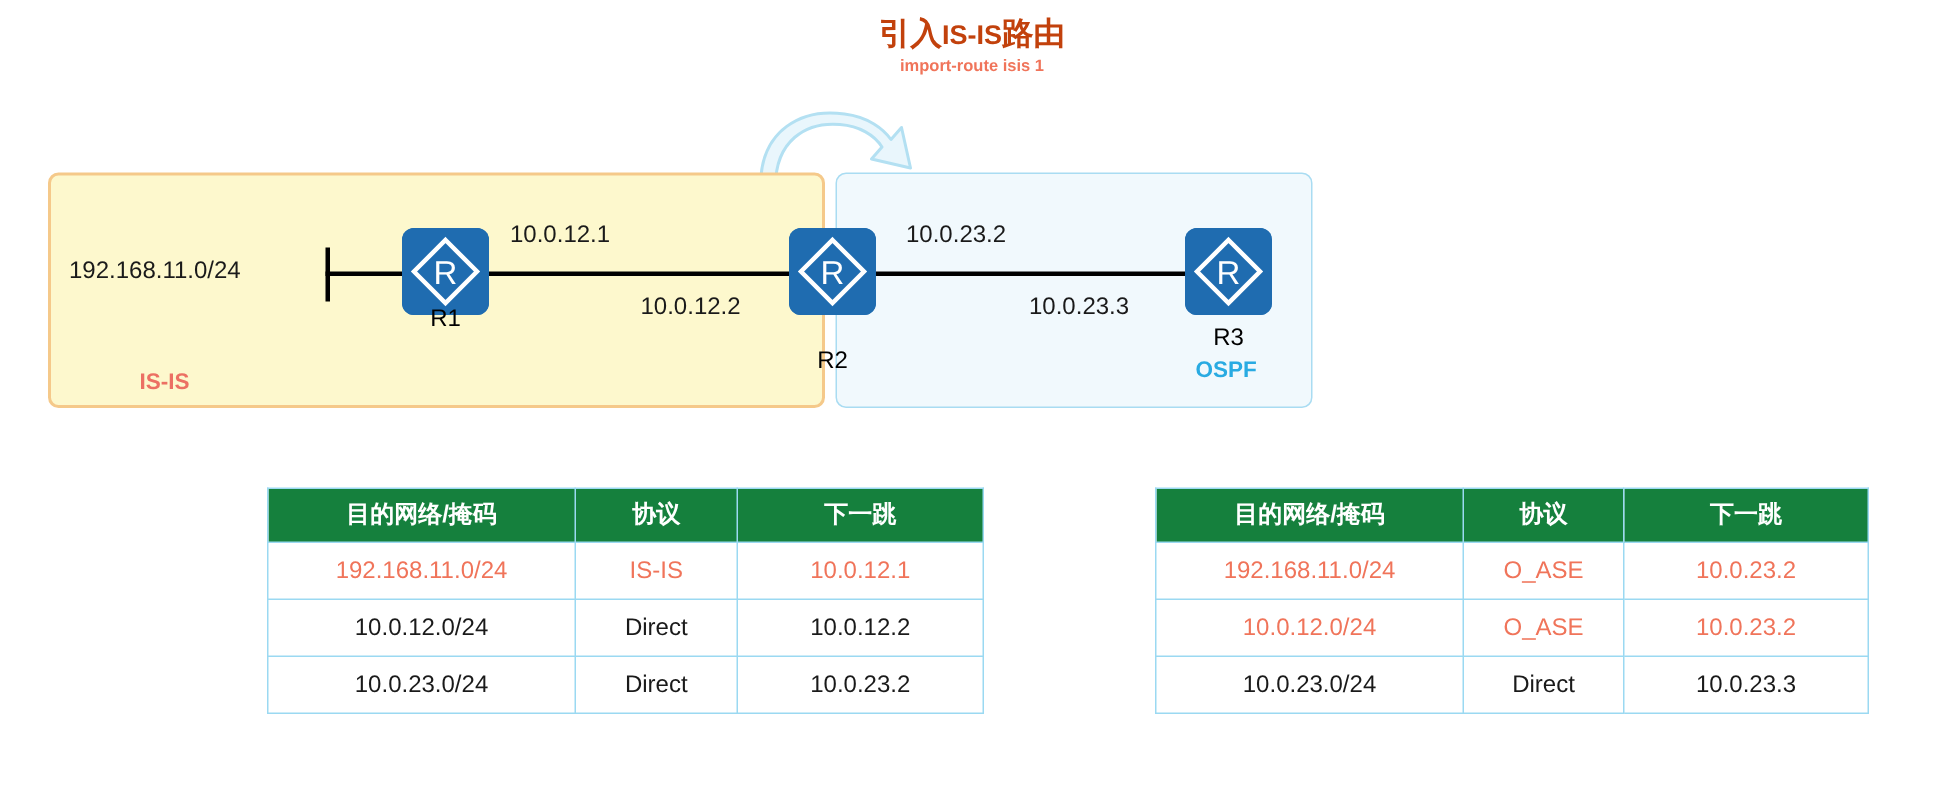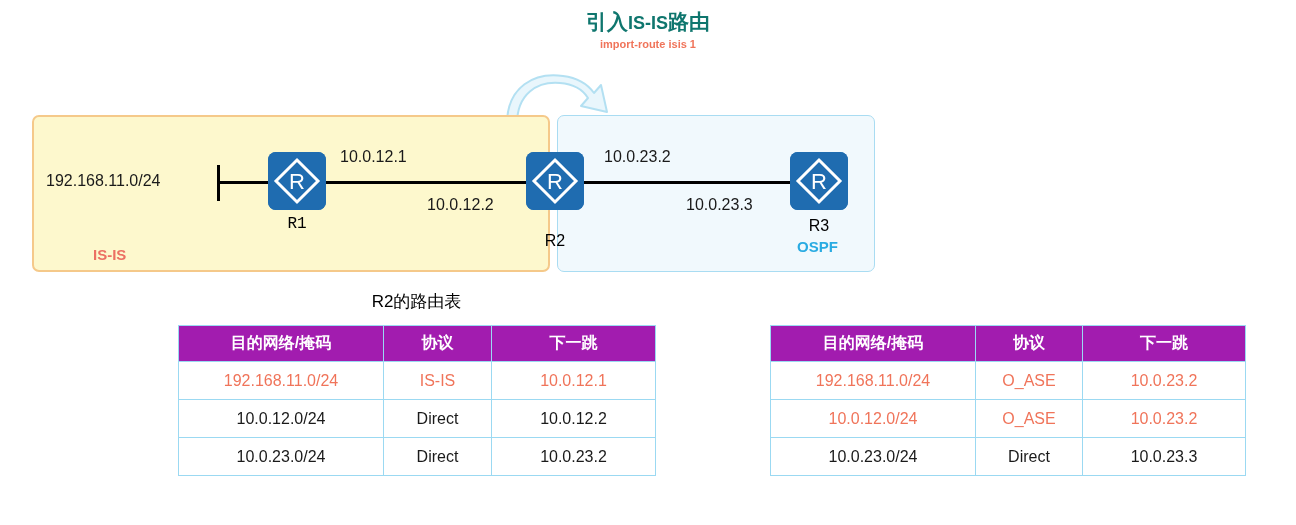--- a/index.html
+++ b/index.html
@@ -22,21 +22,21 @@
   }
 
   
   .callout-title {
     position: absolute;
     left: 0; top: 8px;
     width: 1296px;
     text-align: center;
     font-size: 21px;
     font-weight: bold;
-    color: #0f766e;
+    color: #c2410c;
     letter-spacing: 0px;
     white-space: nowrap;
   }
   .callout-title .lat { font-size: 18px; }
   .callout-cmd {
     position: absolute;
     left: 0; top: 38px;
     width: 1296px;
     text-align: center;
     font-size: 11px;
@@ -122,21 +122,21 @@
     color: #000000;
     white-space: nowrap;
     text-align: center;
   }
   table.rt {
     position: absolute;
     border-collapse: collapse;
     table-layout: fixed;
   }
   table.rt th {
-    background: #a21caf;
+    background: #15803d;
     color: #ffffff;
     font-size: 16px;
     font-weight: bold;
     height: 35px;
     border: 1px solid #9bd9f2;
     text-align: center;
     padding: 0;
   }
   table.rt td {
     background: #ffffff;
@@ -180,21 +180,21 @@
 
   <div class="link link-h" style="left:584px; top:181px; width:208px;"></div>
 
   <div class="router" style="left:268px; top:152px;">
     <svg width="58" height="58" viewBox="0 0 58 58">
       <rect x="0" y="0" width="58" height="58" rx="8" fill="#1f6cb0"></rect>
       <polygon points="29,8 50,29 29,50 8,29" fill="none" stroke="#ffffff" stroke-width="3"></polygon>
       <text x="29" y="37" font-family="Liberation Sans, sans-serif" font-size="22" fill="#ffffff" text-anchor="middle">R</text>
     </svg>
   </div>
-  <div class="router-name" style="left:268px; top:215px; width:58px;font-family:Liberation Mono, monospace;">R1</div>
+  <div class="router-name" style="left:268px; top:204px; width:58px;">R1</div>
 
   <div class="router" style="left:526px; top:152px;">
     <svg width="58" height="58" viewBox="0 0 58 58">
       <rect x="0" y="0" width="58" height="58" rx="8" fill="#1f6cb0"></rect>
       <polygon points="29,8 50,29 29,50 8,29" fill="none" stroke="#ffffff" stroke-width="3"></polygon>
       <text x="29" y="37" font-family="Liberation Sans, sans-serif" font-size="22" fill="#ffffff" text-anchor="middle">R</text>
     </svg>
   </div>
   <div class="router-name" style="left:526px; top:232px; width:58px;">R2</div>
 
@@ -206,21 +206,20 @@
     </svg>
   </div>
   <div class="router-name" style="left:790px; top:217px; width:58px;">R3</div>
 
   <div class="iplabel" style="left:46px; top:172px;">192.168.11.0/24</div>
   <div class="iplabel" style="left:340px; top:148px;">10.0.12.1</div>
   <div class="iplabel" style="left:427px; top:196px;">10.0.12.2</div>
   <div class="iplabel" style="left:604px; top:148px;">10.0.23.2</div>
   <div class="iplabel" style="left:686px; top:196px;">10.0.23.3</div>
 
-  <div class="table-title" style="left:178px; top:290px; width:477px;">R2的路由表</div>
 
   <table class="rt" style="left:178px; top:325px; width:477px;">
     <colgroup>
         <col style="width:205px">
         <col style="width:108px">
         <col style="width:164px">
       </colgroup>
     <thead>
       <tr>
         <th>目的网络/掩码</th>

